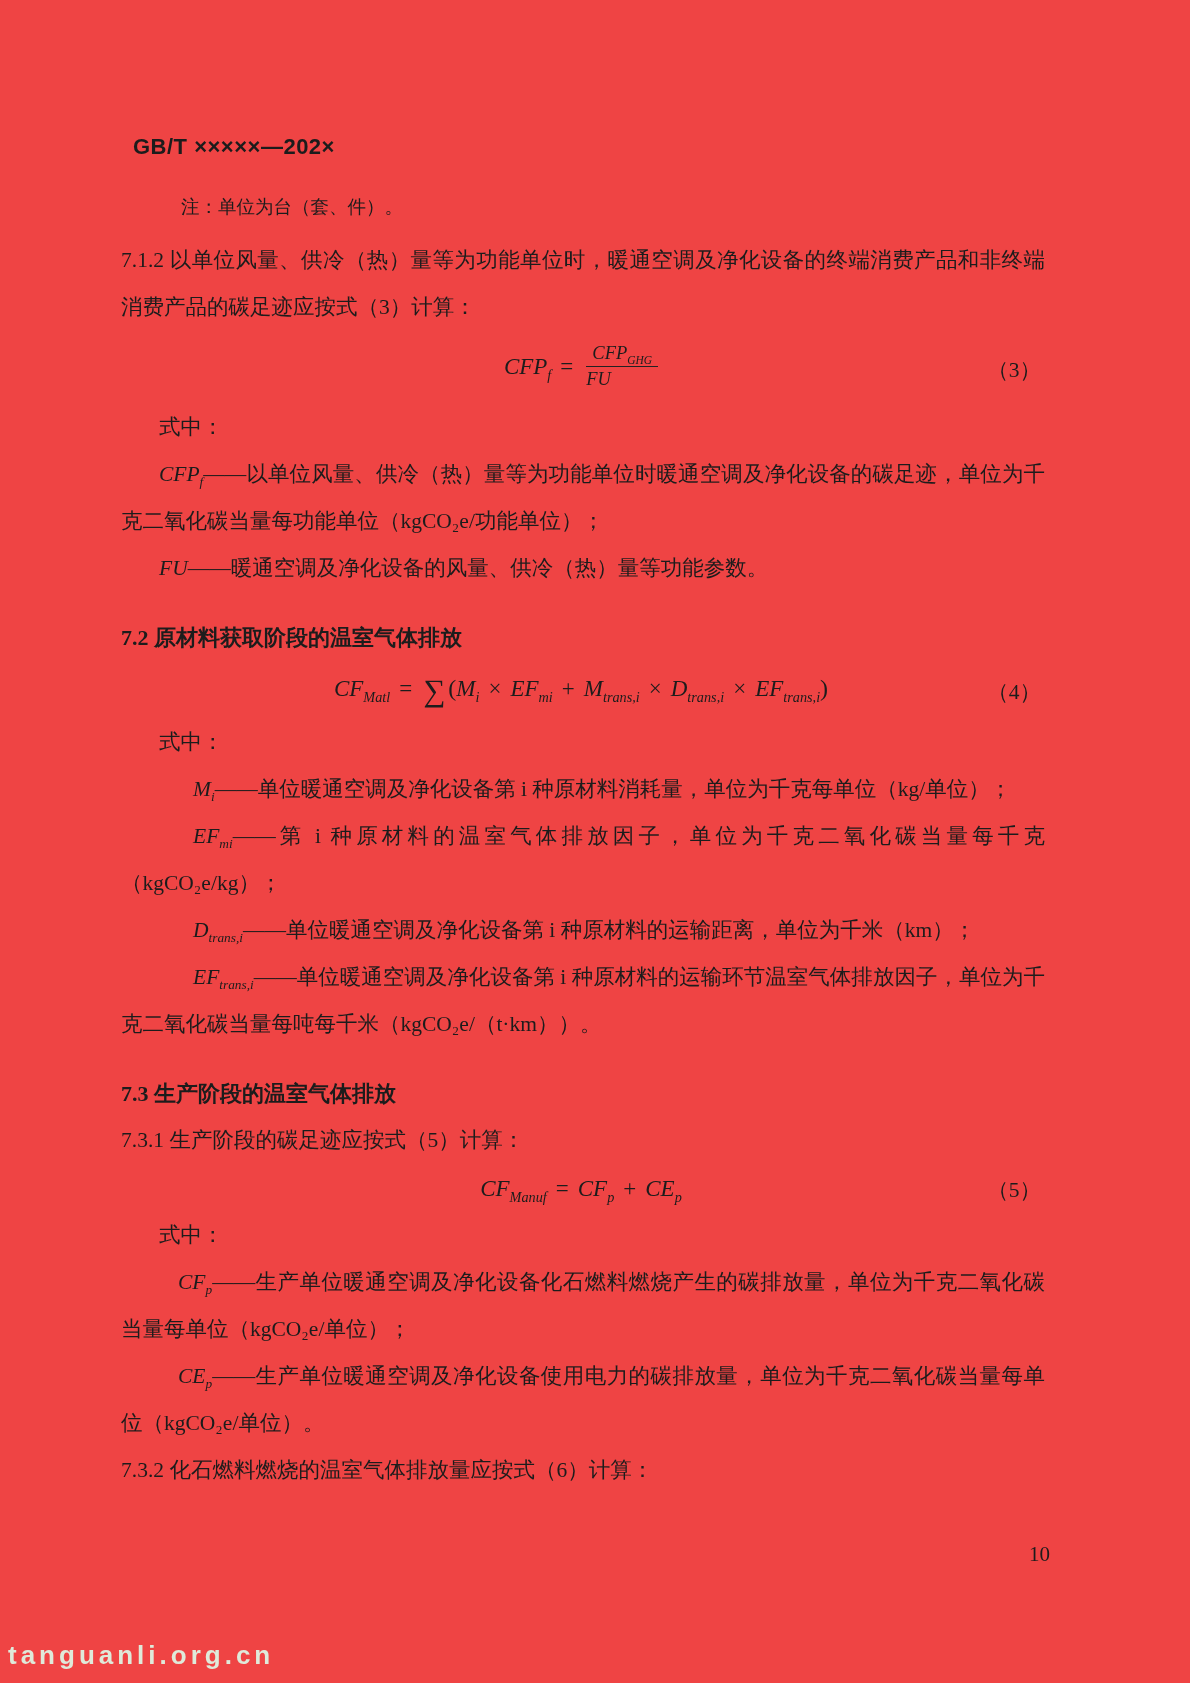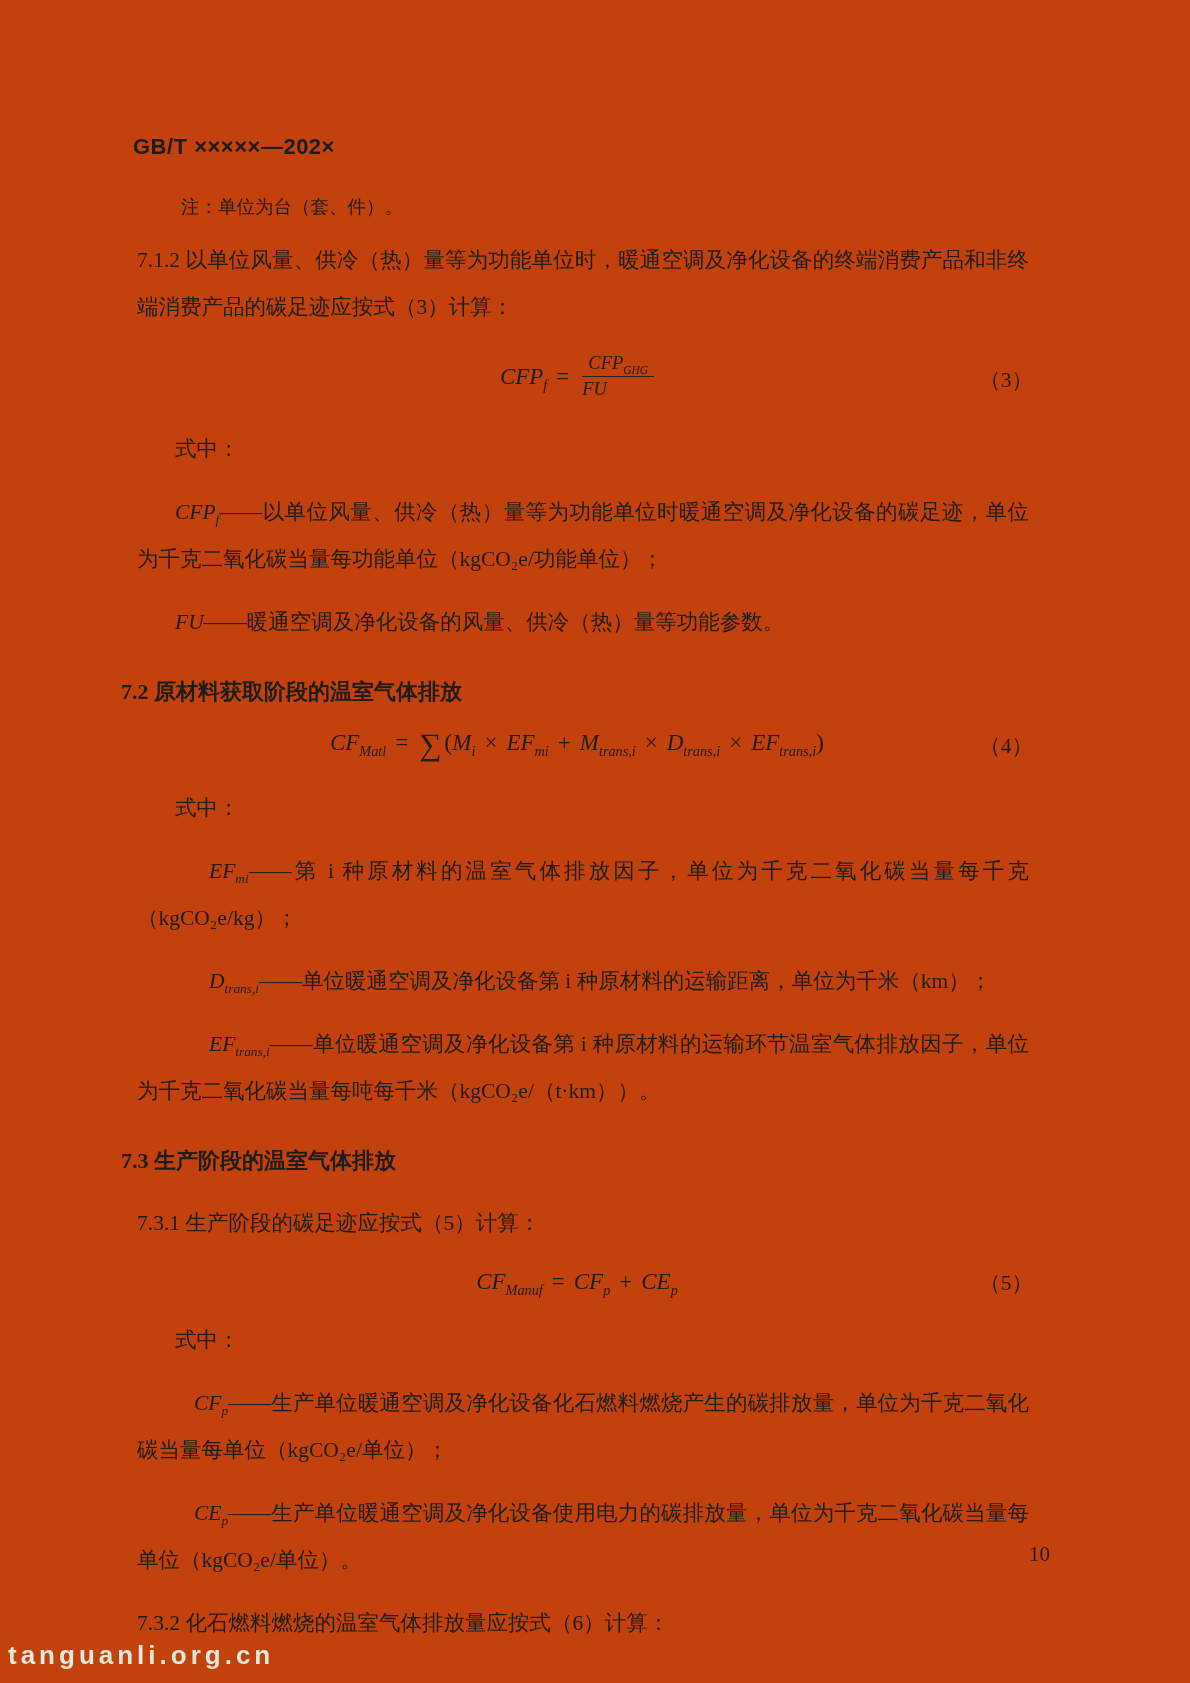--- a/index.html
+++ b/index.html
@@ -1,54 +1,54 @@
 <!DOCTYPE html>
 <html><head>
 <meta charset="utf-8">
 <style>
   html,body{margin:0;padding:0;background:#ffffff;}
   .page{
     position:relative;
     width:1190px;height:1683px;
-    background:#c2410c;
+    background:#ef4444;
     overflow:hidden;
     font-family:"Liberation Serif","DejaVu Serif",serif;
     color:#1c1c1c;
   }
   .doc-header{
     position:absolute;left:133px;top:134px;
     font-family:"Liberation Sans","DejaVu Sans",sans-serif;
     font-weight:700;font-size:22px;letter-spacing:0.5px;
   }
   .content{
     position:absolute;left:121px;top:180px;width:924px;
   }
   .note{
     margin:14px 0 0 0;padding-left:60px;
     font-size:18.5px;line-height:27px;
   }
   .para,.def,.where{
-    margin:16px;font-size:21.5px;line-height:47px;
+    margin:0;font-size:21.5px;line-height:47px;
     text-align:justify;
   }
   .p712{margin-top:16px;}
   .ind1{text-indent:38px;}
   .ind2{text-indent:72px;}
   .ind3{text-indent:57px;}
   .heading{
     margin:22px 0 0 0;
     font-family:Liberation Serif, serif;
     font-weight:700;font-size:22px;line-height:47px;
     text-align:left;
   }
   .mvar{font-style:italic;}
   sub{font-size:0.62em;line-height:0;}
   .formula-row{
     position:relative;text-align:center;
-    margin:6px 12px 4px 0;padding:6px 0;
+    margin:6px 4px 4px 0;padding:6px 0;
     line-height:normal;
   }
   .formula{display:inline-block;font-size:23px;}
   .formula .mvar{font-style:italic;}
   .op{font-style:normal;margin:0 9px;}
   .sum{font-style:normal;font-size:31px;vertical-align:-5px;margin:0 3px 0 2px;}
   .paren{font-style:normal;font-size:24px;}
   .frac{
     display:inline-block;vertical-align:middle;
     text-align:left;margin-left:4px;position:relative;top:-2px;
@@ -97,20 +97,21 @@
     <h3 class="heading">7.2 原材料获取阶段的温室气体排放</h3>
 
 
     <div class="formula-row">
       <span class="formula"><span class="mvar"><span>CF</span><sub>Matl</sub></span><span class="op">=</span><span class="sum">∑</span><span class="paren">(</span><span class="mvar"><span>M</span><sub>i</sub></span><span class="op">×</span><span class="mvar"><span>EF</span><sub>mi</sub></span><span class="op">+</span><span class="mvar"><span>M</span><sub>trans,i</sub></span><span class="op">×</span><span class="mvar"><span>D</span><sub>trans,i</sub></span><span class="op">×</span><span class="mvar"><span>EF</span><sub>trans,i</sub></span><span class="paren">)</span></span>
       <span class="eqnum">（4）</span>
     </div>
 
     <p class="where ind1">式中：</p>
 
+    <p class="def ind2"><span class="mvar"><span>M</span><sub>i</sub></span><span>——单位暖通空调及净化设备第 i 种原材料消耗量，单位为千克每单位（kg/单位）；</span></p>
 
     <p class="def ind2"><span class="mvar"><span>EF</span><sub>mi</sub></span><span>——第 i 种原材料的温室气体排放因子，单位为千克二氧化碳当量每千克（kgCO₂e/kg）；</span></p>
 
 
     <p class="def ind2"><span class="mvar"><span>D</span><sub>trans,i</sub></span><span>——单位暖通空调及净化设备第 i 种原材料的运输距离，单位为千米（km）；</span></p>
 
     <p class="def ind2"><span class="mvar"><span>EF</span><sub>trans,i</sub></span><span>——单位暖通空调及净化设备第 i 种原材料的运输环节温室气体排放因子，单位为千克二氧化碳当量每吨每千米（kgCO₂e/（t·km））。</span></p>
 
     <h3 class="heading">7.3 生产阶段的温室气体排放</h3>
 

